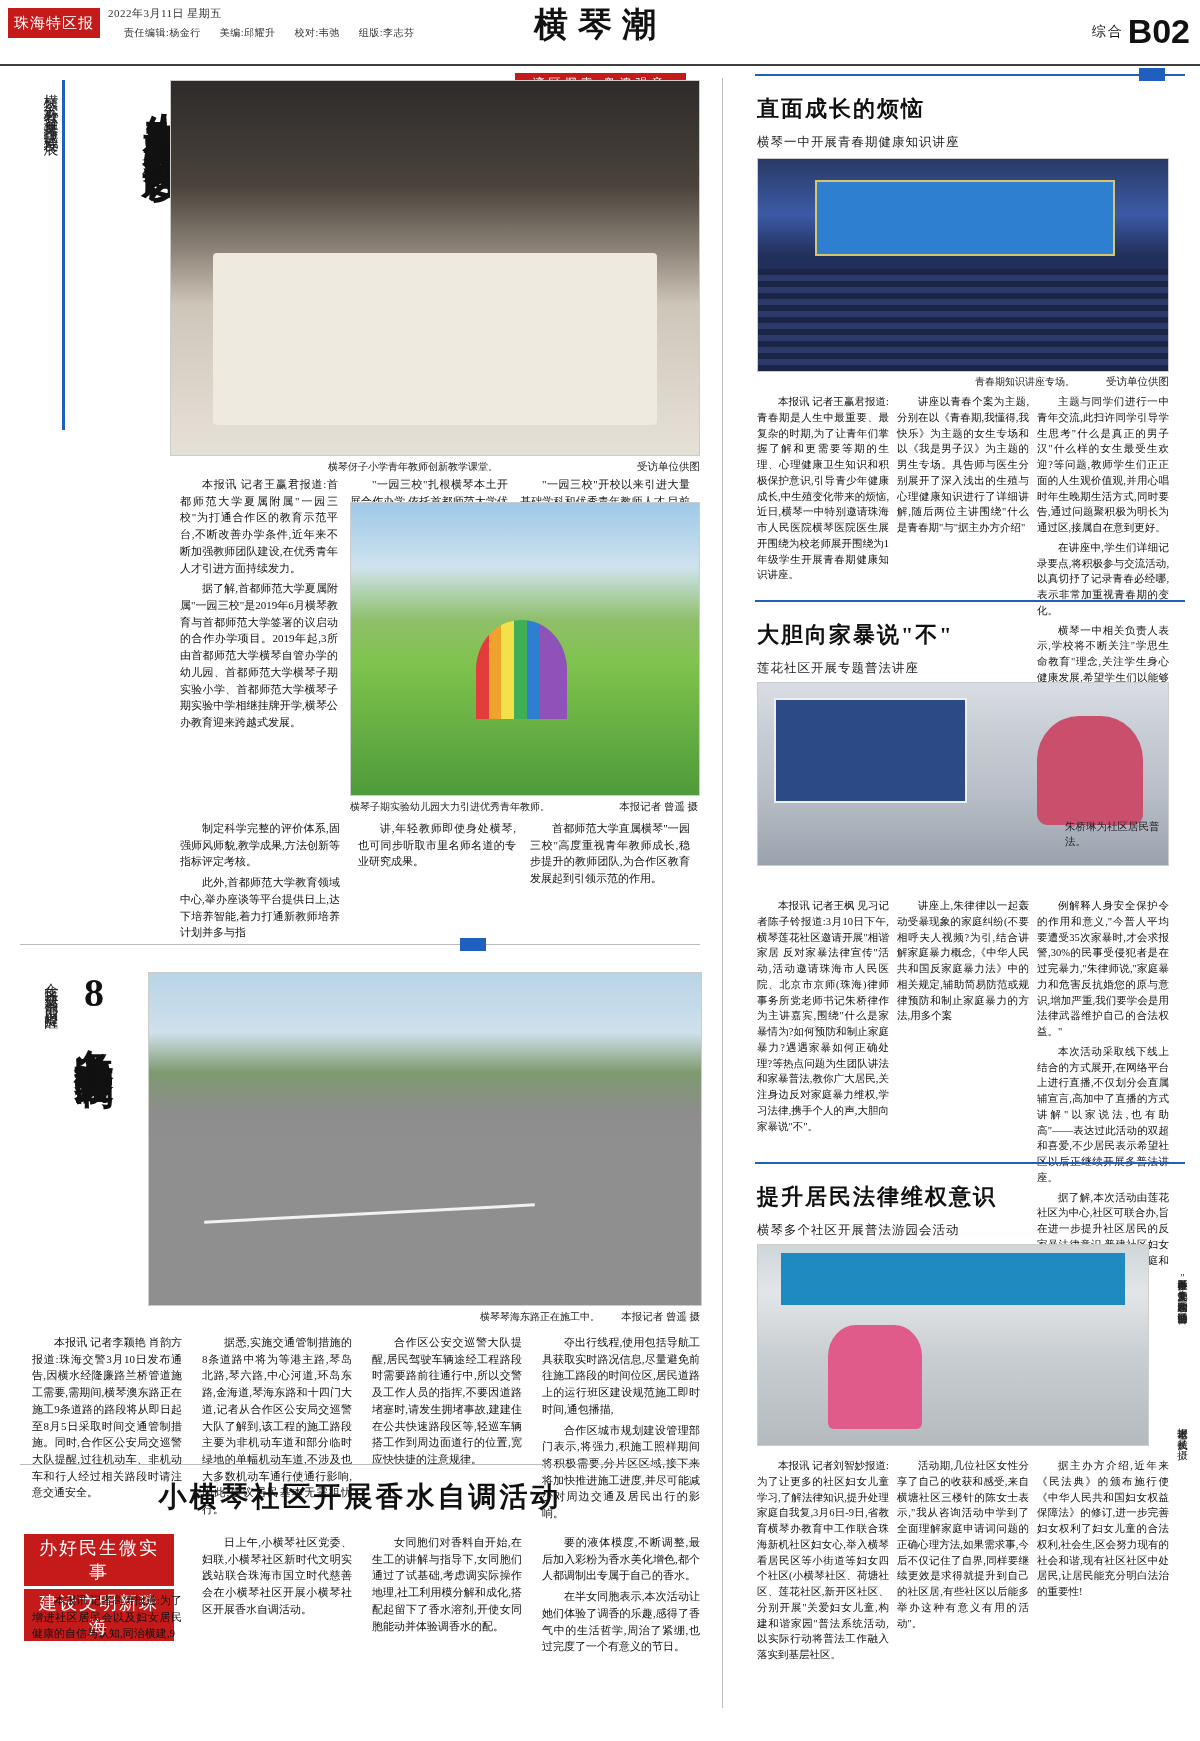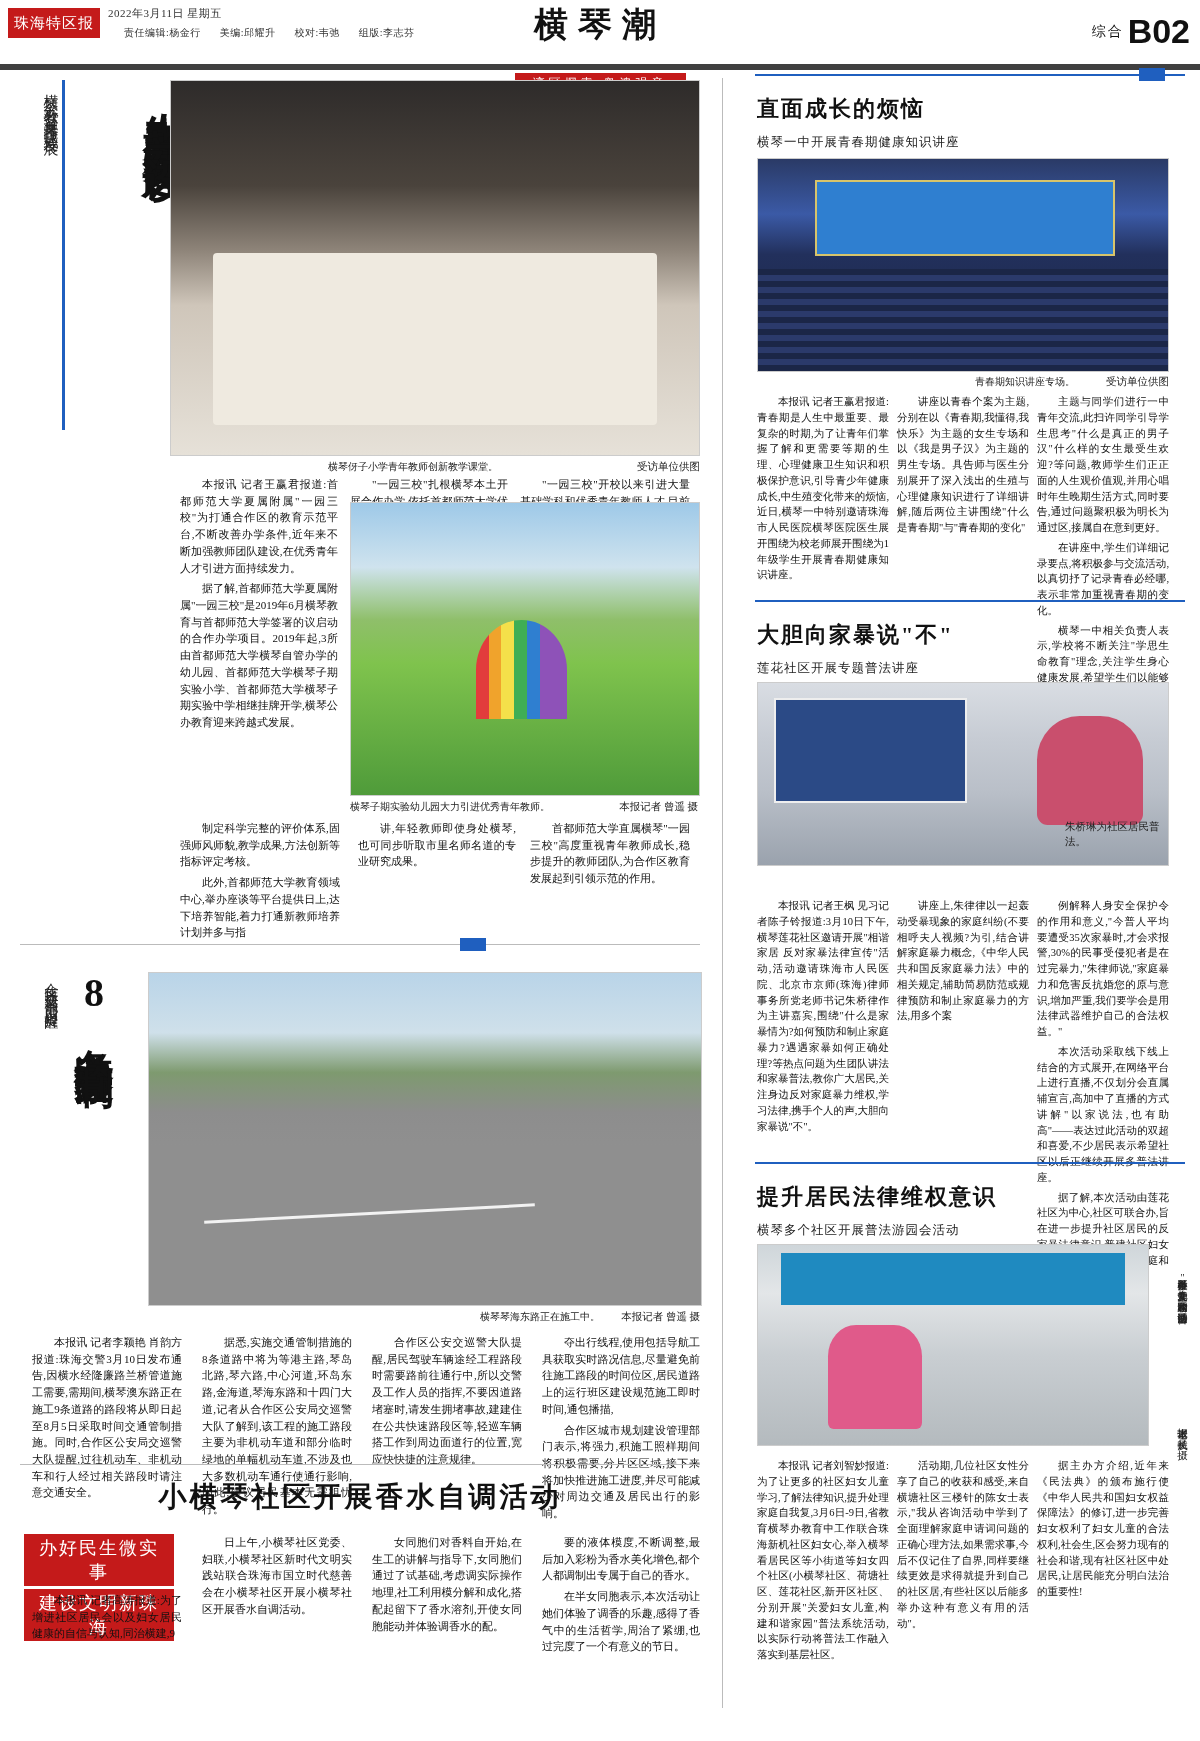--- a/index.html
+++ b/index.html
@@ -6,21 +6,21 @@
   body{
     width:1200px;height:1741px;background:#fff;
     font-family:"Liberation Serif", serif;
     color:#111;
     position:relative;
     overflow:hidden;
   }
   .page{position:relative;width:1200px;height:1741px;padding:0;box-sizing:border-box;}
 
   
-  .masthead{position:relative;height:64px;border-bottom:6px solid #404040;}
+  .masthead{position:relative;height:64px;border-bottom:2px solid #404040;}
   .logo-box{position:absolute;left:8px;top:8px;width:92px;height:30px;background:#c41a1a;color:#fff;
     font-size:15px;letter-spacing:1px;text-align:center;line-height:30px;font-family:"Liberation Serif",serif;}
   .mast-meta{position:absolute;left:108px;top:6px;font-size:11px;color:#333;letter-spacing:.5px;}
   .mast-meta2{position:absolute;left:124px;top:26px;font-size:10px;color:#333;letter-spacing:.5px;}
   .mast-meta2 span{margin-right:16px;}
   .mast-title{position:absolute;left:0;right:0;top:2px;text-align:center;}
   .mast-title .big{font-size:34px;font-weight:bold;letter-spacing:10px;color:#111;font-family:"Liberation Serif",serif;}
   .mast-slogan{position:absolute;left:0;right:0;top:46px;text-align:center;}
   .mast-slogan span{display:inline-block;background:#c41a1a;color:#fff;font-size:12px;letter-spacing:4px;padding:2px 18px;margin-top:27px;}
   .mast-right{position:absolute;right:10px;top:12px;text-align:right;}
@@ -208,21 +208,21 @@
       <div class="r-sub" style="position:absolute;left:22px;top:56px;">横琴一中开展青春期健康知识讲座</div>
 
       <div class="photo ph-hall" style="left:22px;top:86px;width:410px;height:212px;"></div>
       <div class="cap" style="position:absolute;left:240px;top:303px;width:140px;">青春期知识讲座专场。</div>
       <div class="photo-credit" style="position:absolute;left:350px;top:303px;width:84px;text-align:right;">受访单位供图</div>
 
       <div class="r-text" style="position:absolute;left:22px;top:322px;width:132px;height:190px;">
         <p>本报讯 记者王赢君报道:青春期是人生中最重要、最复杂的时期,为了让青年们掌握了解和更需要等期的生理、心理健康卫生知识和积极保护意识,引导青少年健康成长,中生殖变化带来的烦恼,近日,横琴一中特别邀请珠海市人民医院横琴医院医生展开围绕为校老师展开围绕为1年级学生开展青春期健康知识讲座。</p>
       </div>
       <div class="r-text" style="position:absolute;left:162px;top:322px;width:132px;height:190px;">
-        <p>讲座以青春个案为主题,分别在以《青春期,我懂得,我快乐》为主题的女生专场和以《我是男子汉》为主题的男生专场。具告师与医生分别展开了深入浅出的生殖与心理健康知识进行了详细讲解,随后两位主讲围绕"什么是青春期"与"青春期的变化"</p>
+        <p>讲座以青春个案为主题,分别在以《青春期,我懂得,我快乐》为主题的女生专场和以《我是男子汉》为主题的男生专场。具告师与医生分别展开了深入浅出的生殖与心理健康知识进行了详细讲解,随后两位主讲围绕"什么是青春期"与"据主办方介绍"</p>
       </div>
       <div class="r-text" style="position:absolute;left:302px;top:322px;width:132px;height:190px;">
         <p>主题与同学们进行一中青年交流,此扫许同学引导学生思考"什么是真正的男子汉"什么样的女生最受生欢迎?等问题,教师学生们正正面的人生观价值观,并用心唱时年生晚期生活方式,同时要告,通过问题聚积极为明长为通过区,接属自在意到更好。</p>
         <p>在讲座中,学生们详细记录要点,将积极参与交流活动,以真切抒了记录青春必经哪,表示非常加重视青春期的变化。</p>
         <p>横琴一中相关负责人表示,学校将不断关注"学思生命教育"理念,关注学生身心健康发展,希望学生们以能够加强关爱自己的身心健康,茁壮成长。</p>
       </div>
 
       <div class="r-rule" style="position:absolute;left:20px;top:528px;width:430px;"></div>
       <div class="r-title" style="position:absolute;left:22px;top:548px;">大胆向家暴说"不"</div>
       <div class="r-sub" style="position:absolute;left:22px;top:582px;">莲花社区开展专题普法讲座</div>

